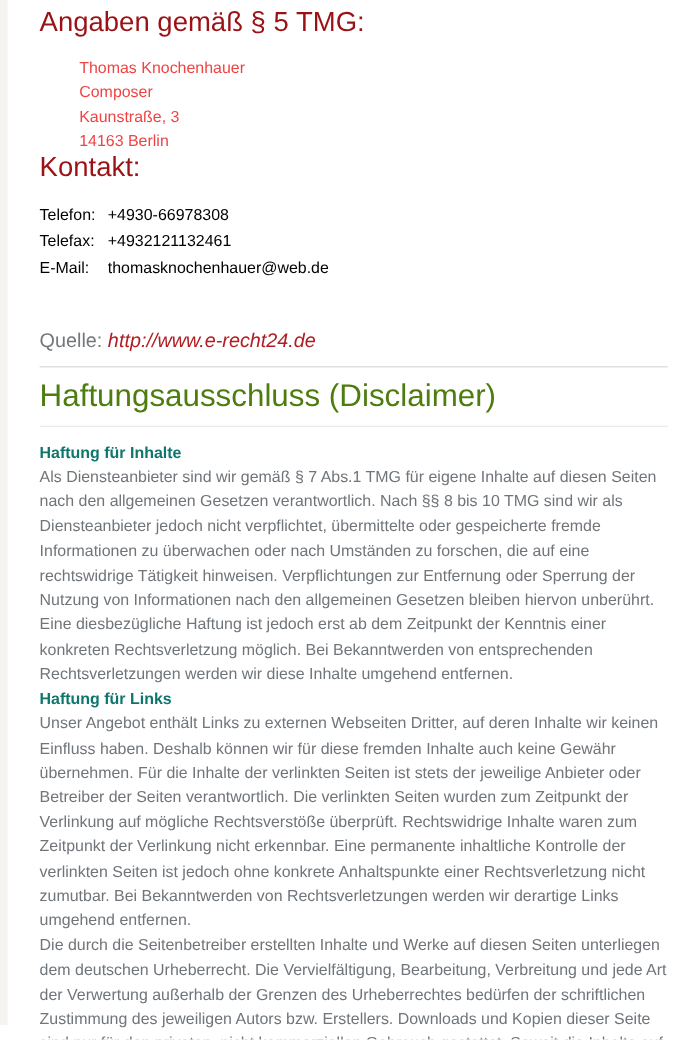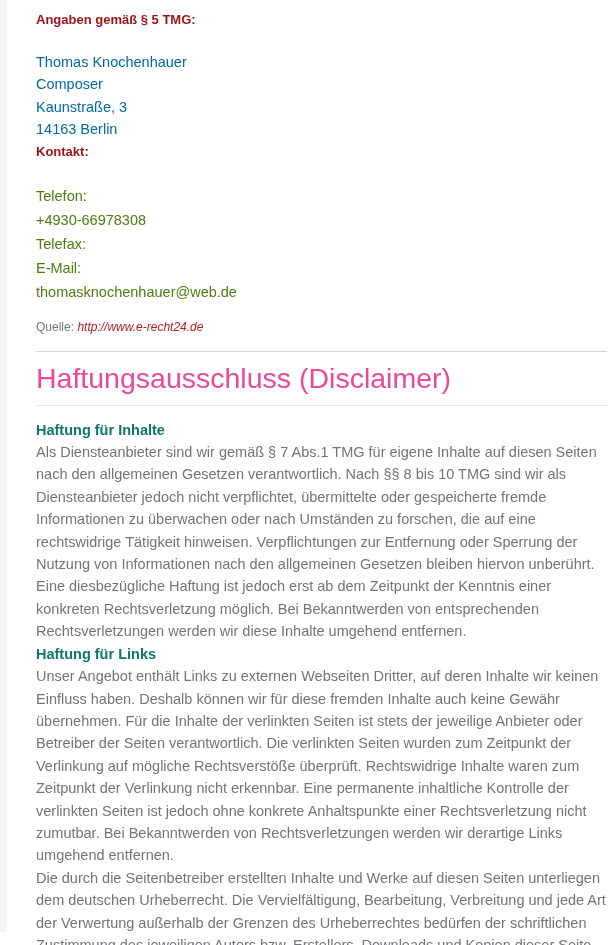--- a/index.html
+++ b/index.html
@@ -19,59 +19,59 @@
     height: 932px;
     background: #f5f4f1;
   }
   .content {
     margin-left: 7px;
     padding: 9px 5px 0 29px;
     color: #70757a;
   }
   h2.red-heading {
     color: #9a1215;
-    font-size: 13px;
-    font-weight: 700;
+    font-size: 25px;
+    font-weight: 400;
     margin: 0;
     line-height: 22px;
   }
   .address {
     margin-top: 20px;
     font-size: 14.5px;
     line-height: 22.4px;
-    color: #0369a1;
+    color: #ef4444;
+    margin-left: 36px;
   }
   .kontakt-heading { margin-top: 23px; }
   .contact-block { margin-top: 21px; }
   .contact-row {
     display: flex;
     font-size: 14.5px;
     line-height: 24px;
-    color: #4d7c0f;
-    flex-direction: column;
+    color: #000000;
   }
   .contact-row .label { min-width: 62px; }
   .source-line {
-    margin-top: 13px;
-    font-size: 12px;
+    margin-top: 43px;
+    font-size: 18px;
     line-height: 20px;
     color: #73787c;
   }
   .source-line a {
     color: #b01e23;
     font-style: italic;
     text-decoration: none;
   }
   hr.rule-top {
     border: none;
     border-top: 1px solid #d4d4d4;
     margin: 14px 0 0 0;
   }
   h1.disclaimer-title {
-    color: #ec4899;
+    color: #4d7c0f;
     font-size: 28.5px;
     font-weight: 400;
     margin: 9px 0 10px 0;
     line-height: 34px;
     letter-spacing: 0;
   }
   hr.rule-bottom {
     border: none;
     border-top: 1px solid #e7e7e7;
     margin: 0 0 13px 0;
@@ -106,20 +106,21 @@
 
   <h2 class="red-heading kontakt-heading">Kontakt:</h2>
 
   <div class="contact-block">
     <div class="contact-row">
       <span class="label">Telefon:</span>
       <span class="value">+4930-66978308</span>
     </div>
     <div class="contact-row">
       <span class="label">Telefax:</span>
+      <span class="value">+4932121132461</span>
     </div>
     <div class="contact-row">
       <span class="label">E-Mail:</span>
       <span class="value">thomasknochenhauer@web.de</span>
     </div>
   </div>
 
   <div class="source-line">
     <span>Quelle:</span>
     <a href="#">http://www.e-recht24.de</a>

